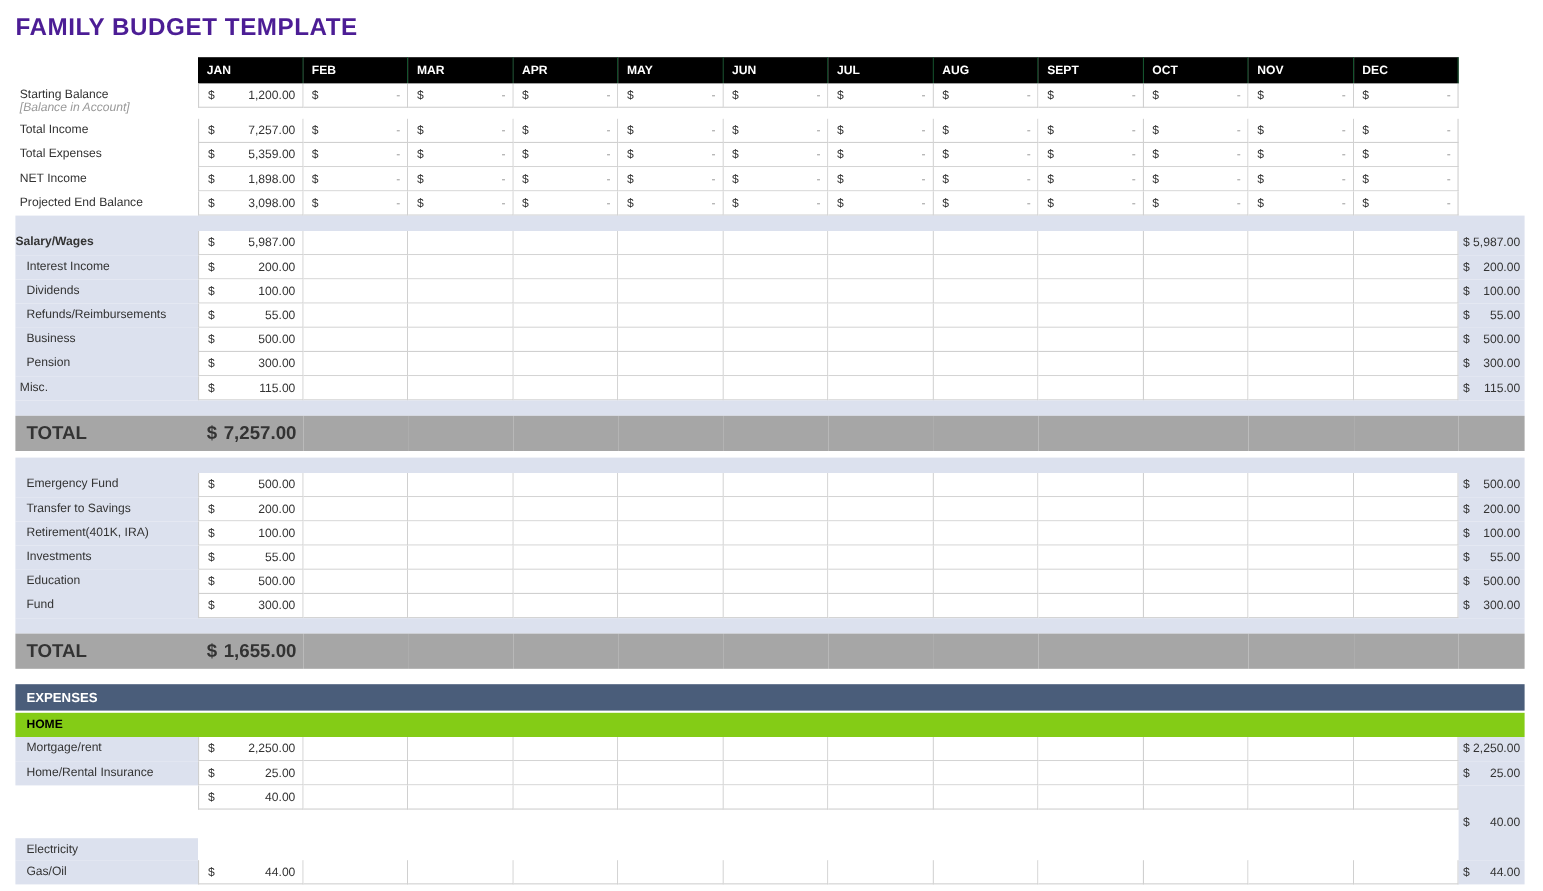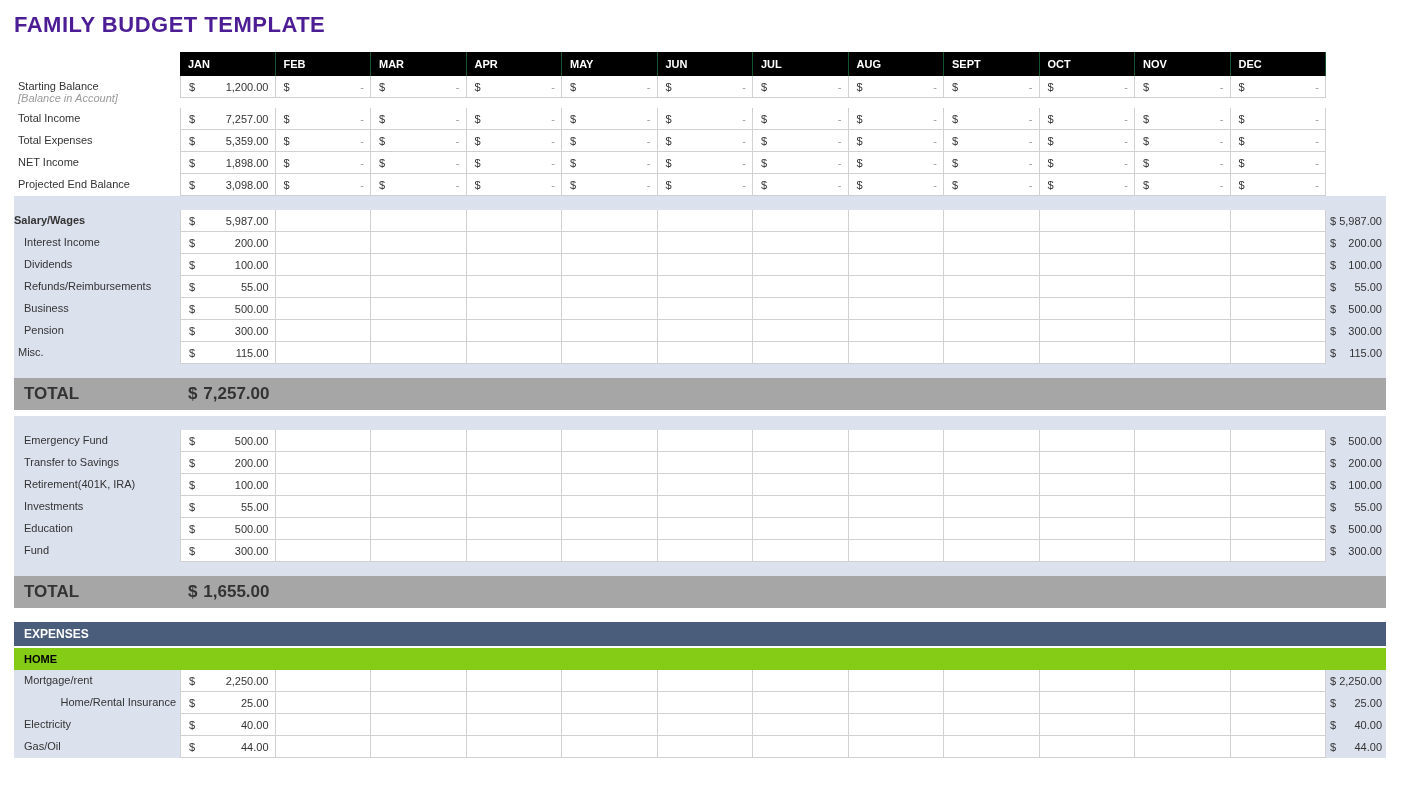--- a/index.html
+++ b/index.html
@@ -1072,21 +1072,21 @@
       <span class="val"></span>
     </div>
     <div class="cell">
       <span class="cur"></span>
       <span class="val"></span>
     </div>
     <div class="rtot blue-area">
       <span>$</span>
       <span>2,250.00</span>
     </div>
-    <div class="lab blue-area" style="padding-left: 10px; text-align: right;">Home/Rental Insurance</div>
+    <div class="lab blue-area" style="padding-left: 10px;">Home/Rental Insurance</div>
     <div class="cell row-start">
       <span class="cur">$</span>
       <span class="val">25.00</span>
     </div>
     <div class="cell">
       <span class="cur"></span>
       <span class="val"></span>
     </div>
     <div class="cell">
       <span class="cur"></span>
@@ -1125,21 +1125,21 @@
       <span class="val"></span>
     </div>
     <div class="cell">
       <span class="cur"></span>
       <span class="val"></span>
     </div>
     <div class="rtot blue-area">
       <span>$</span>
       <span>25.00</span>
     </div>
-    <div class="lab blue-area" style="padding-left: 10px;">Electricity</div>
+    <div class="lab blue-area" style="padding-left: 10px; margin-top: 48px;">Electricity</div>
     <div class="cell row-start">
       <span class="cur">$</span>
       <span class="val">40.00</span>
     </div>
     <div class="cell">
       <span class="cur"></span>
       <span class="val"></span>
     </div>
     <div class="cell">
       <span class="cur"></span>

